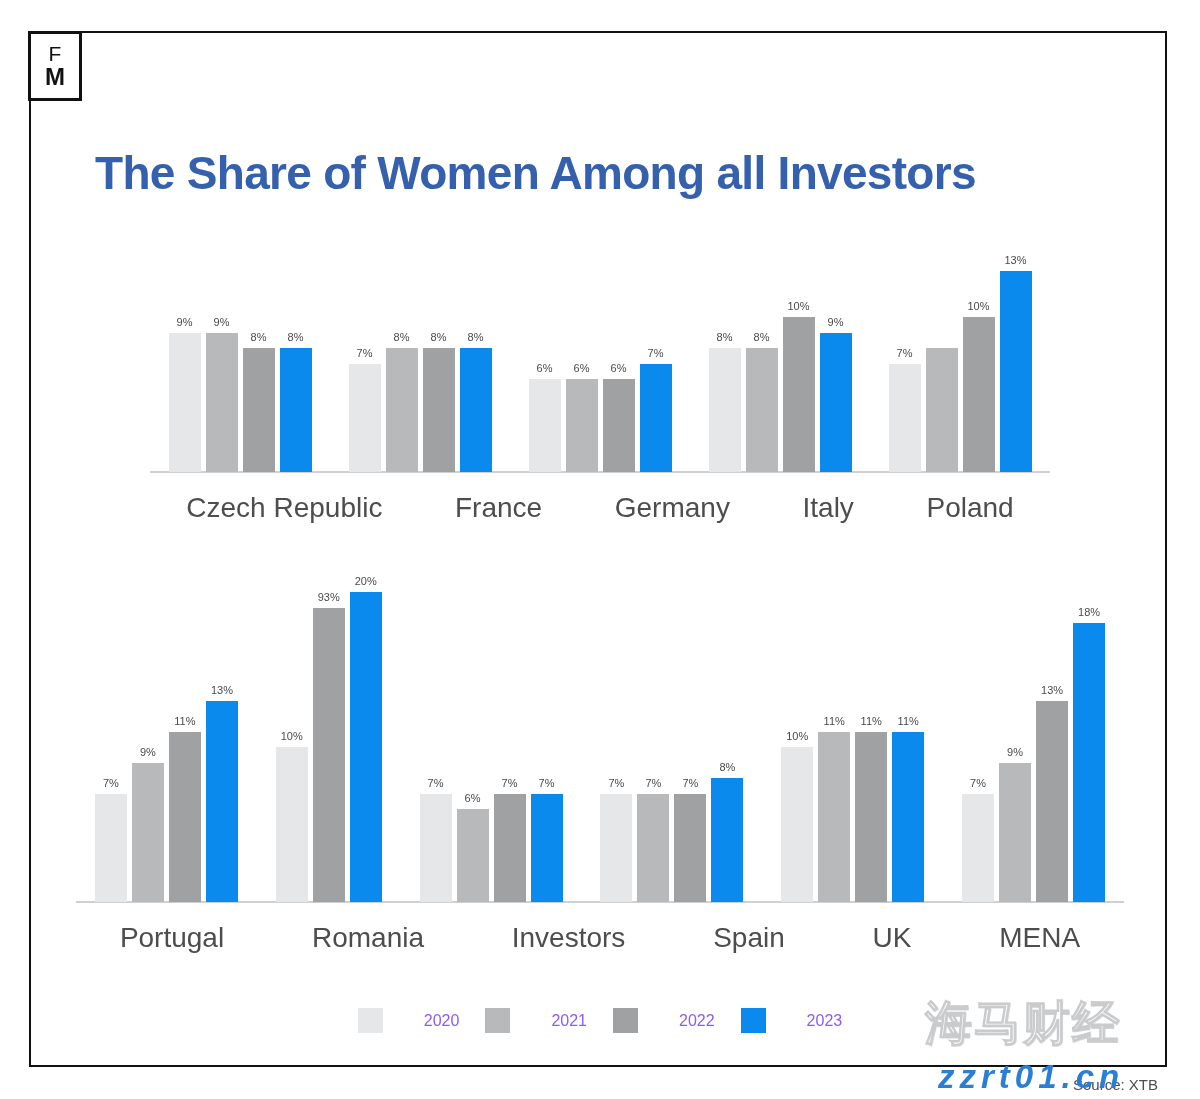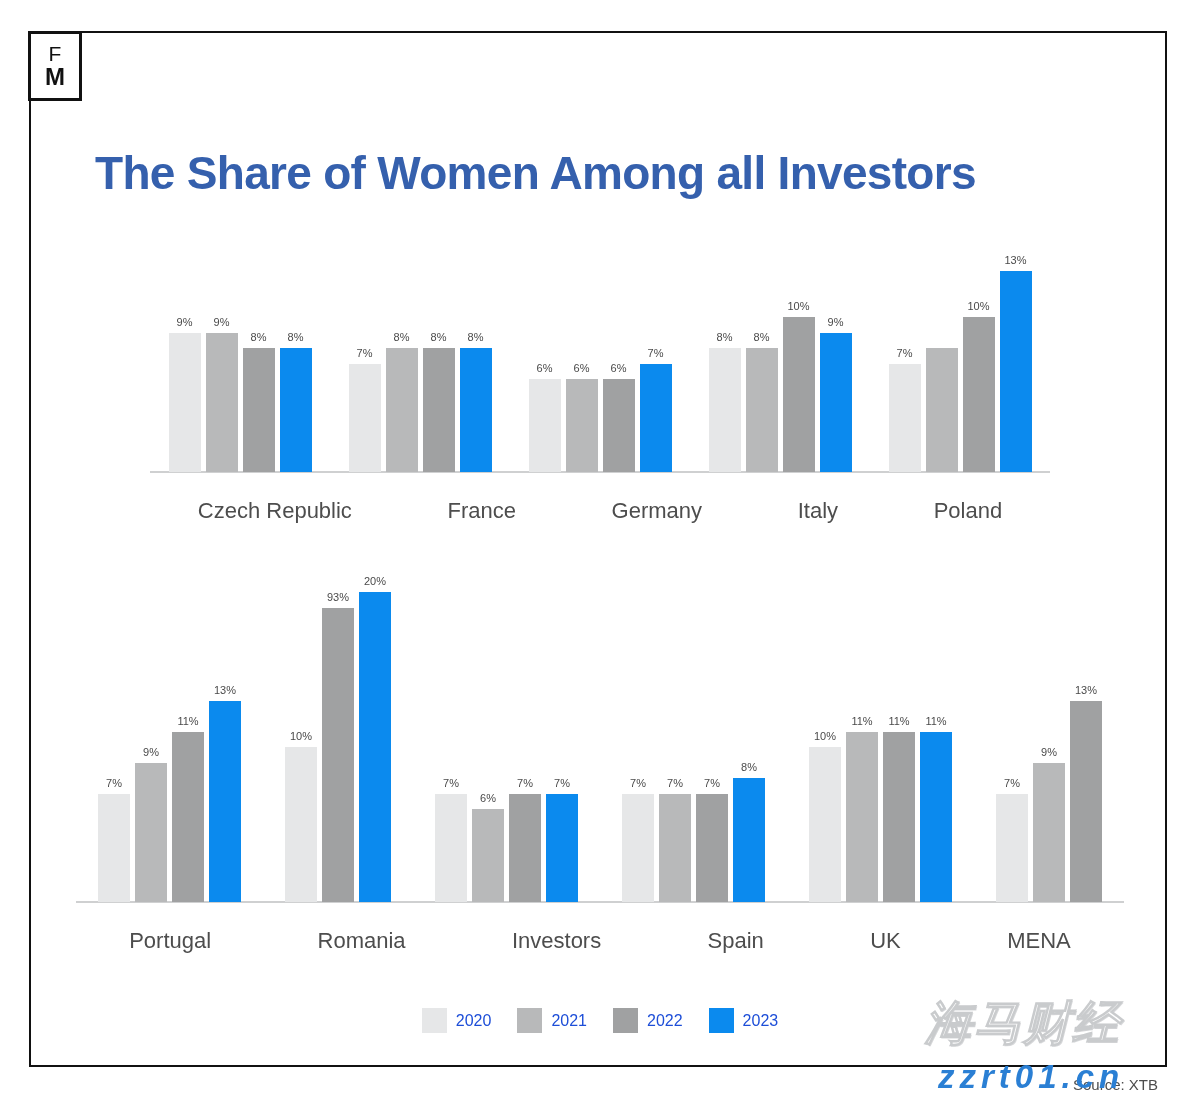--- a/index.html
+++ b/index.html
@@ -126,21 +126,21 @@
     background: #e6e7e8;
   }
   .cat-labels {
     position: absolute;
     left: 0; right: 0;
     bottom: 6px;
     display: flex;
     justify-content: space-around;
   }
   .cat-label {
-    font-size: 22px;
+    font-size: 28px;
     color: #4d4d4d;
     text-align: right;
     font-family: "Liberation Sans", sans-serif;
     white-space: nowrap;
     margin-top: 7px;
   }
   
   .legend {
     position: absolute;
     left: 0;
@@ -155,40 +155,40 @@
     display: flex;
     align-items: center;
     gap: 9px;
   }
   .legend-swatch {
     width: 25px;
     height: 25px;
   }
   .legend-text {
     font-size: 16px;
-    color: #1d4ed8;
-    font-family: "Liberation Sans", sans-serif;
+    color: #8b5cf6;
+    font-family: "Liberation Sans", sans-serif;
+    margin-left: 32px;
   }
   
   .source {
     position: absolute;
     right: 42px;
     top: 1076px;
     font-size: 15px;
     color: #4d4d4d;
     font-family: "Liberation Sans", sans-serif;
   }
   
   .wm-cn {
     position: absolute;
     left: 925px;
     top: 992px;
     font-size: 47px;
     font-weight: 700;
-    font-style: italic;
     letter-spacing: 2px;
     color: #ffffff;
     -webkit-text-stroke: 1px #c9cbcd;
     text-shadow: 1px 1px 0 #d9dadc;
     white-space: nowrap;
     font-family: "DejaVu Sans", sans-serif;
     pointer-events: none;
   }
   .wm-url {
     position: absolute;
@@ -437,20 +437,24 @@
               <div class="bar" style="height: 108.5px; background: rgb(230, 231, 232);"></div>
             </div>
             <div class="bar-wrap">
               <div class="bar-label">9%</div>
               <div class="bar" style="height: 139.5px; background: rgb(184, 185, 186);"></div>
             </div>
             <div class="bar-wrap">
               <div class="bar-label">13%</div>
               <div class="bar" style="height: 201.5px; background: rgb(160, 161, 162);"></div>
             </div>
+            <div class="bar-wrap">
+              <div class="bar-label">18%</div>
+              <div class="bar" style="height: 279px; background: rgb(11, 138, 238);"></div>
+            </div>
           </div>
         </div>
       </div>
     <div class="cat-labels">
         <div class="cat-label">Portugal</div>
         <div class="cat-label">Romania</div>
         <div class="cat-label">Investors</div>
         <div class="cat-label">Spain</div>
         <div class="cat-label">UK</div>
         <div class="cat-label">MENA</div>

